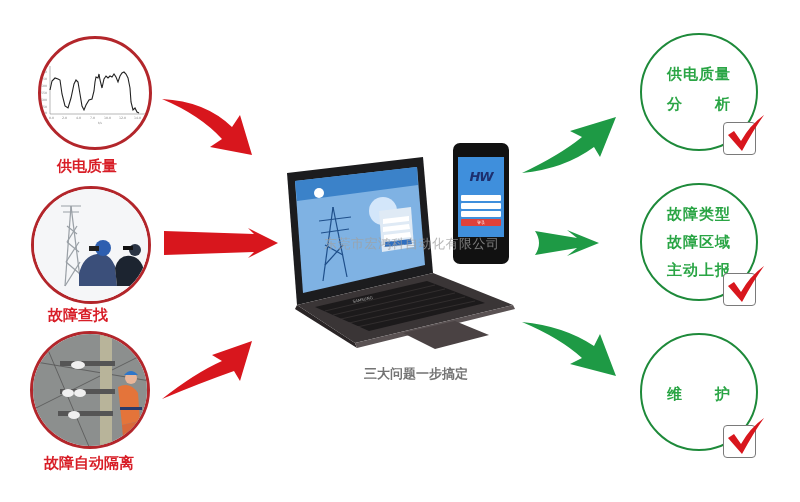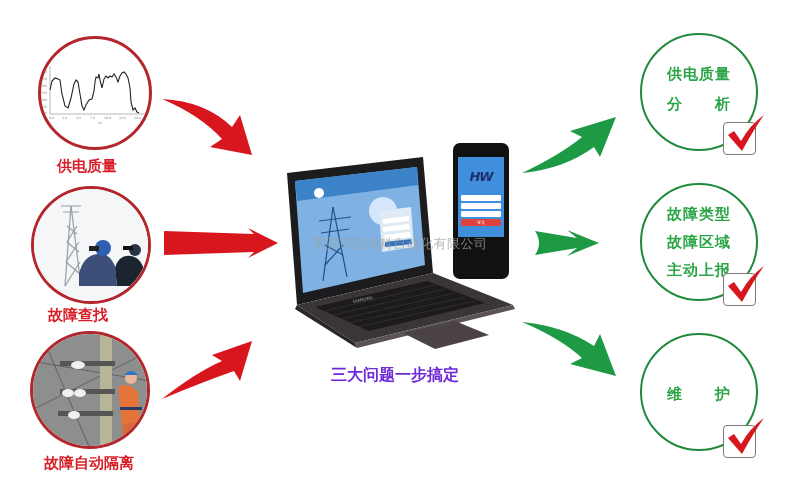--- a/index.html
+++ b/index.html
@@ -4,21 +4,21 @@
 <style>
   html, body { margin: 0; padding: 0; background: #ffffff; }
   body { width: 800px; height: 502px; position: relative; overflow: hidden; font-family: "DejaVu Sans", sans-serif; }
   .abs { position: absolute; }
   .lcircle { position: absolute; width: 112px; height: 112px; border-radius: 50%; border: 3px solid #b3262b; box-sizing: border-box; overflow: hidden; background: #fff; }
   .llabel { position: absolute; color: #d81e27; font-weight: bold; font-size: 15px; text-align: center; white-space: nowrap; }
   .rcircle { position: absolute; width: 118px; height: 118px; border-radius: 50%; border: 2px solid #1e8a3a; box-sizing: border-box; background: #fff; }
   .rtext { position: absolute; left: 0; right: 0; text-align: center; color: #2aa545; font-weight: bold; font-size: 15px; letter-spacing: 1px; white-space: nowrap; }
   .checkbox { position: absolute; width: 33px; height: 33px; border: 1.5px solid #7a7a7a; border-radius: 4px; background: #fff; box-sizing: border-box; }
   .checkmark { position: absolute; left: 2px; top: -10px; }
-  .caption { position: absolute; color: #6d28d9; font-weight: bold; font-size: 16px; white-space: nowrap; }
+  .caption { position: absolute; color: #737373; font-weight: bold; font-size: 13px; white-space: nowrap; margin-left: 33px; }
   .watermark { position: absolute; color: rgba(160,160,160,0.75); font-size: 13px; white-space: nowrap; letter-spacing: 0.5px; }
 </style>
 </head>
 <body>
 
 <div class="lcircle" style="left:38px; top:36px; width:114px; height:114px;">
   <svg width="114" height="114" viewBox="0 0 114 114" style="position:absolute;left:-3px;top:-3px;">
     <line x1="12" y1="30" x2="12" y2="78" stroke="#888" stroke-width="0.6"></line>
     <line x1="12" y1="78" x2="112" y2="78" stroke="#888" stroke-width="0.6"></line>
     <g font-size="3.2" fill="#888" font-family="DejaVu Sans, sans-serif">
@@ -145,31 +145,31 @@
       <line x1="58" y1="160" x2="170" y2="134"></line>
     <line x1="66" y1="164" x2="180" y2="138"></line>
       <line x1="74" y1="168" x2="190" y2="142"></line>
     <line x1="82" y1="172" x2="200" y2="146"></line>
   </g>
 
   <path d="M128,178 L180,166 L214,180 L160,194 Z" fill="#4a4243"></path>
   <text x="78" y="148" font-size="4" fill="#aaa" font-family="DejaVu Sans, sans-serif" transform="rotate(-12 78 148)">SAMSUNG</text>
 </svg>
 
-<div class="abs" style="left:453px; top:143px; width:56px; height:136px; background:#111; border-radius:7px;">
+<div class="abs" style="left:453px; top:143px; width:56px; height:121px; background:#111; border-radius:7px;">
   <div class="abs" style="left:5px; top:14px; width:46px; height:80px; background:#3f8fdc;">
     <div class="abs" style="left:0; right:0; top:12px; text-align:center; font-weight:bold; font-style:italic; font-size:13px; color:#1d2f6e; letter-spacing:-1px;">HW</div>
     <div class="abs" style="left:3px; right:3px; top:38px; height:6px; background:#fff; border-radius:1px;"></div>
     <div class="abs" style="left:3px; right:3px; top:46px; height:6px; background:#fff; border-radius:1px;"></div>
     <div class="abs" style="left:3px; right:3px; top:54px; height:6px; background:#fff; border-radius:1px;"></div>
     <div class="abs" style="left:3px; right:3px; top:62px; height:7px; background:#e0413a; border-radius:1px; color:#fff; font-size:4px; text-align:center; line-height:7px;">登录</div>
   </div>
 </div>
 
-<div class="watermark" style="left:312px; top:235px;">东莞市宏鸿科自动化有限公司</div>
+<div class="watermark" style="left:324px; top:235px;">东莞市宏鸿科自动化有限公司</div>
 
 <div class="caption" style="left:331px; top:365px;">三大问题一步搞定</div>
 
 <svg class="abs" style="left:520px; top:115px;" width="100" height="62" viewBox="0 0 100 62">
   <path d="M2,58 Q40,40 62,22 L50,16 L96,2 L80,42 L74,32 Q44,54 2,58 Z" fill="#1e9a45"></path>
 </svg>
 <svg class="abs" style="left:533px; top:228px;" width="70" height="30" viewBox="0 0 70 30">
   <path d="M2,3 L44,10 L34,2 L66,15 L34,28 L44,20 L2,27 Q10,15 2,3 Z" fill="#1e9a45"></path>
 </svg>
 <svg class="abs" style="left:520px; top:318px;" width="100" height="62" viewBox="0 0 100 62">

